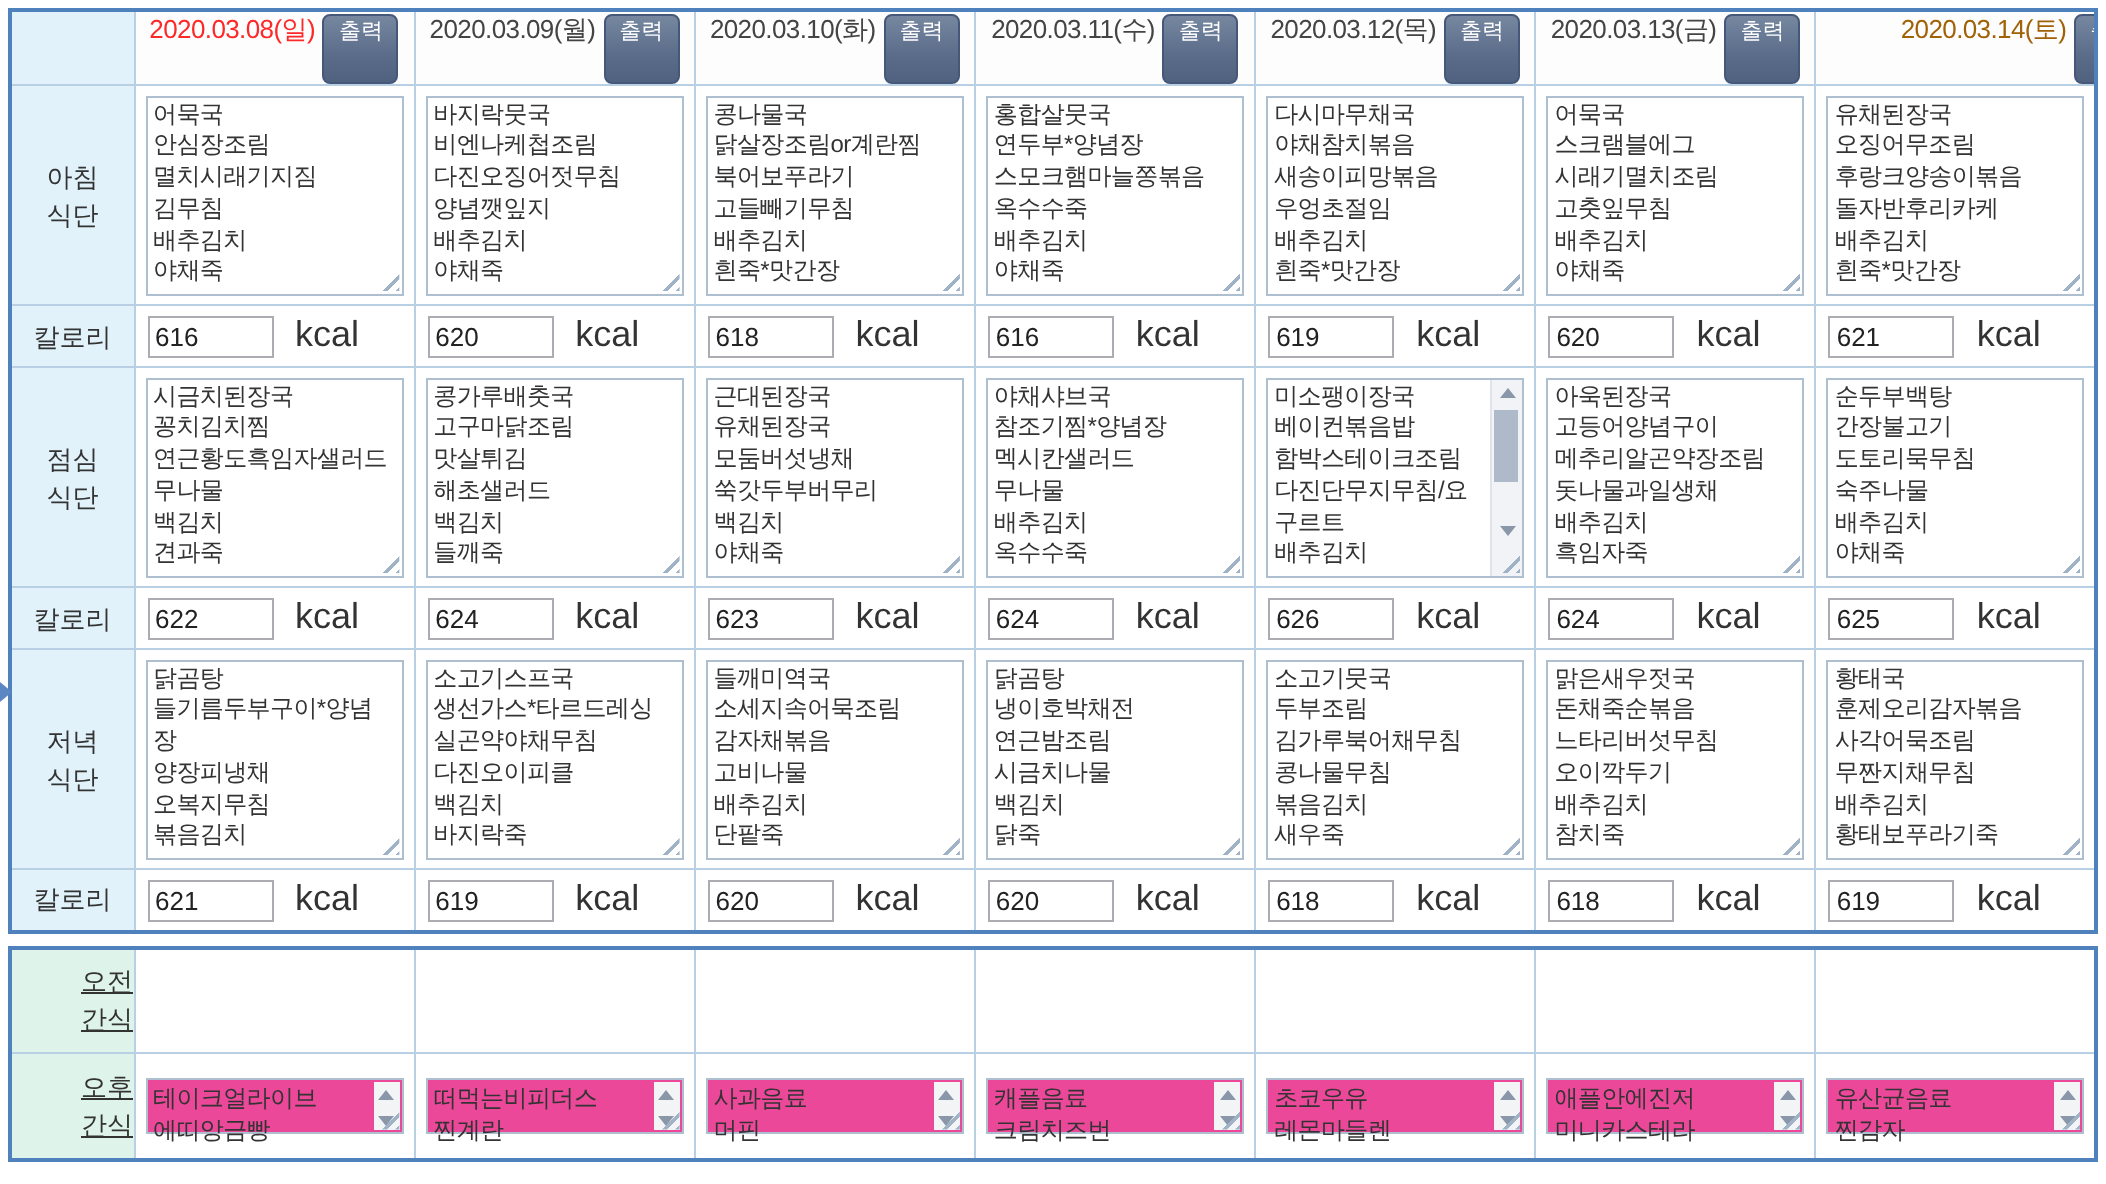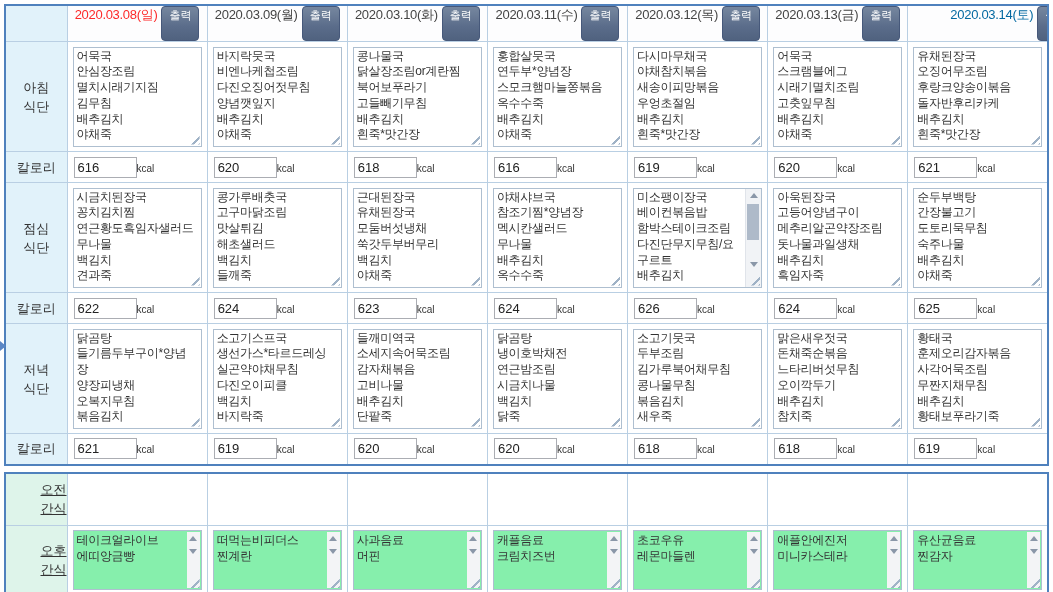--- a/index.html
+++ b/index.html
@@ -13,21 +13,21 @@
   tr.meal-row { height:110px; }
   tr.kcal-row { height:31px; }
   tr.snack-row { height:53px; }
 
   .row-label { background:#e1f2fa; font-size:13px; color:#333; text-align:center; white-space:pre-line; line-height:19px; }
   .snack-label { background:#def4ea; text-decoration:underline;text-align:right; }
 
   th.day-header { background:#fdfdfe; font-weight:normal; font-size:13px; color:#444; text-align:center; white-space:nowrap; }
   .date { letter-spacing:-0.3px; }
   .date.red { color:#fd2929; }
-  .date.blue { color:#0369a1;margin-left:42px; }
+  .date.blue { color:#a16207;margin-left:42px; }
   .print-btn { margin-left:4px; background:linear-gradient(#76879f,#5a6c8a 60%,#50627f); border:1px solid #46587a; border-radius:4px; color:#fff; font-size:11px; line-height:13px; padding:2px 7px 18px; cursor:pointer; font-family:inherit; }
 
   .menu-cell { vertical-align:middle; }
   .menu-box { position:relative; margin:4px auto; width:calc(100% - 10px); height:100px; background:#fff; border:1px solid #aebfd0; box-sizing:border-box; }
   .menu-text { padding:1px 3px; font-size:12px; line-height:15.8px; color:#333; white-space:pre-line; word-break:break-all; overflow:hidden; height:95px; letter-spacing:-0.3px; }
   .menu-box.has-vscroll .menu-text { margin-right:15px; }
 
   .grip { position:absolute; right:1px; bottom:1px; width:10px; height:10px;
           background:repeating-linear-gradient(135deg, transparent 0px, transparent 3px, #9fb2c6 3px, #9fb2c6 4.6px);
           clip-path:polygon(100% 0, 100% 100%, 0 100%); }
@@ -35,23 +35,23 @@
   .vscroll { position:absolute; top:0; right:0; width:15px; height:100%; background:#f1f3f6; border-left:1px solid #e0e4ea; }
   .sb-btn { position:absolute; left:0; width:15px; height:14px; display:flex; align-items:center; justify-content:center; }
   .sb-btn.up { top:0; }
   .sb-btn.down { bottom:15px; }
   .tri-up { width:0; height:0; border-left:4px solid transparent; border-right:4px solid transparent; border-bottom:5px solid #8a97a8; }
   .tri-down { width:0; height:0; border-left:4px solid transparent; border-right:4px solid transparent; border-top:5px solid #8a97a8; }
   .sb-thumb { position:absolute; top:15px; left:1px; width:12px; height:36px; background:#aebac9; }
 
   .kcal-cell { text-align:left; }
   .kcal-input { margin-left:6px; width:55px; height:17px; border:1px solid #abadb3; font-size:13px; color:#222; padding:1px 3px; font-family:inherit; }
-  .kcal-unit { font-size:10px; color:#333; }
-
-  .snack-box { position:relative; margin:4px auto; width:calc(100% - 10px); height:60px; background:#86efac; border:1px solid #aebfd0; box-sizing:border-box; }
+  .kcal-unit { margin-left:11px; font-size:18px; color:#333; }
+
+  .snack-box { position:relative; margin:4px auto; width:calc(100% - 10px); height:28px; background:#ec4899; border:1px solid #aebfd0; box-sizing:border-box; }
   .snack-text { padding:1px 3px; margin-right:14px; font-size:12px; line-height:16px; color:#333; white-space:pre-line; word-break:break-all; overflow:hidden; height:38px; letter-spacing:-0.3px; }
   .mini-scroll { position:absolute; top:1px; right:1px; width:13px; height:calc(100% - 2px); background:#f3f4f6; }
   .mini-scroll .m-up, .mini-scroll .m-down { height:13px; display:flex; align-items:center; justify-content:center; }
 
   .edge-marker { position:absolute; left:0; top:341px; width:0; height:0;
                  border-left:6px solid #5b87c5; border-top:5px solid transparent; border-bottom:5px solid transparent; }
 </style>
 </head>
 <body>
 

